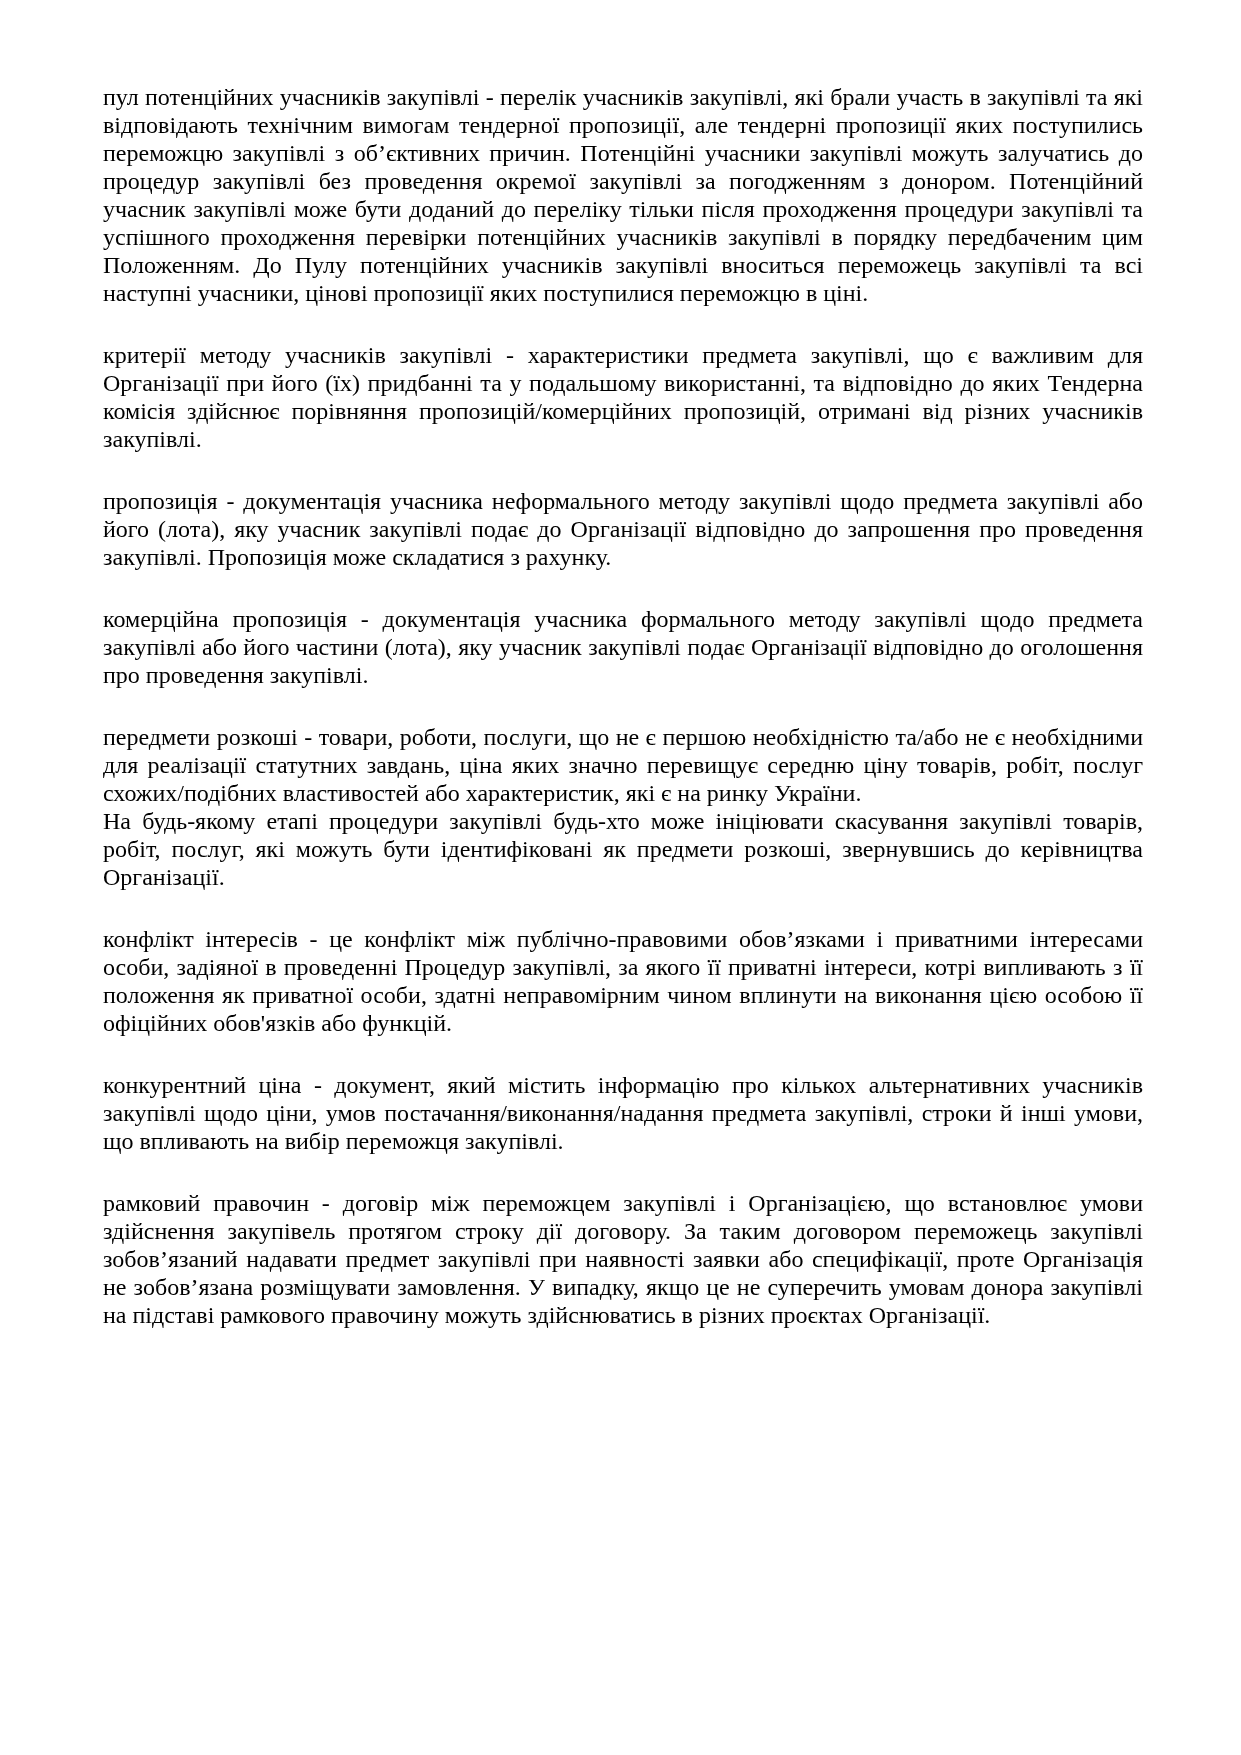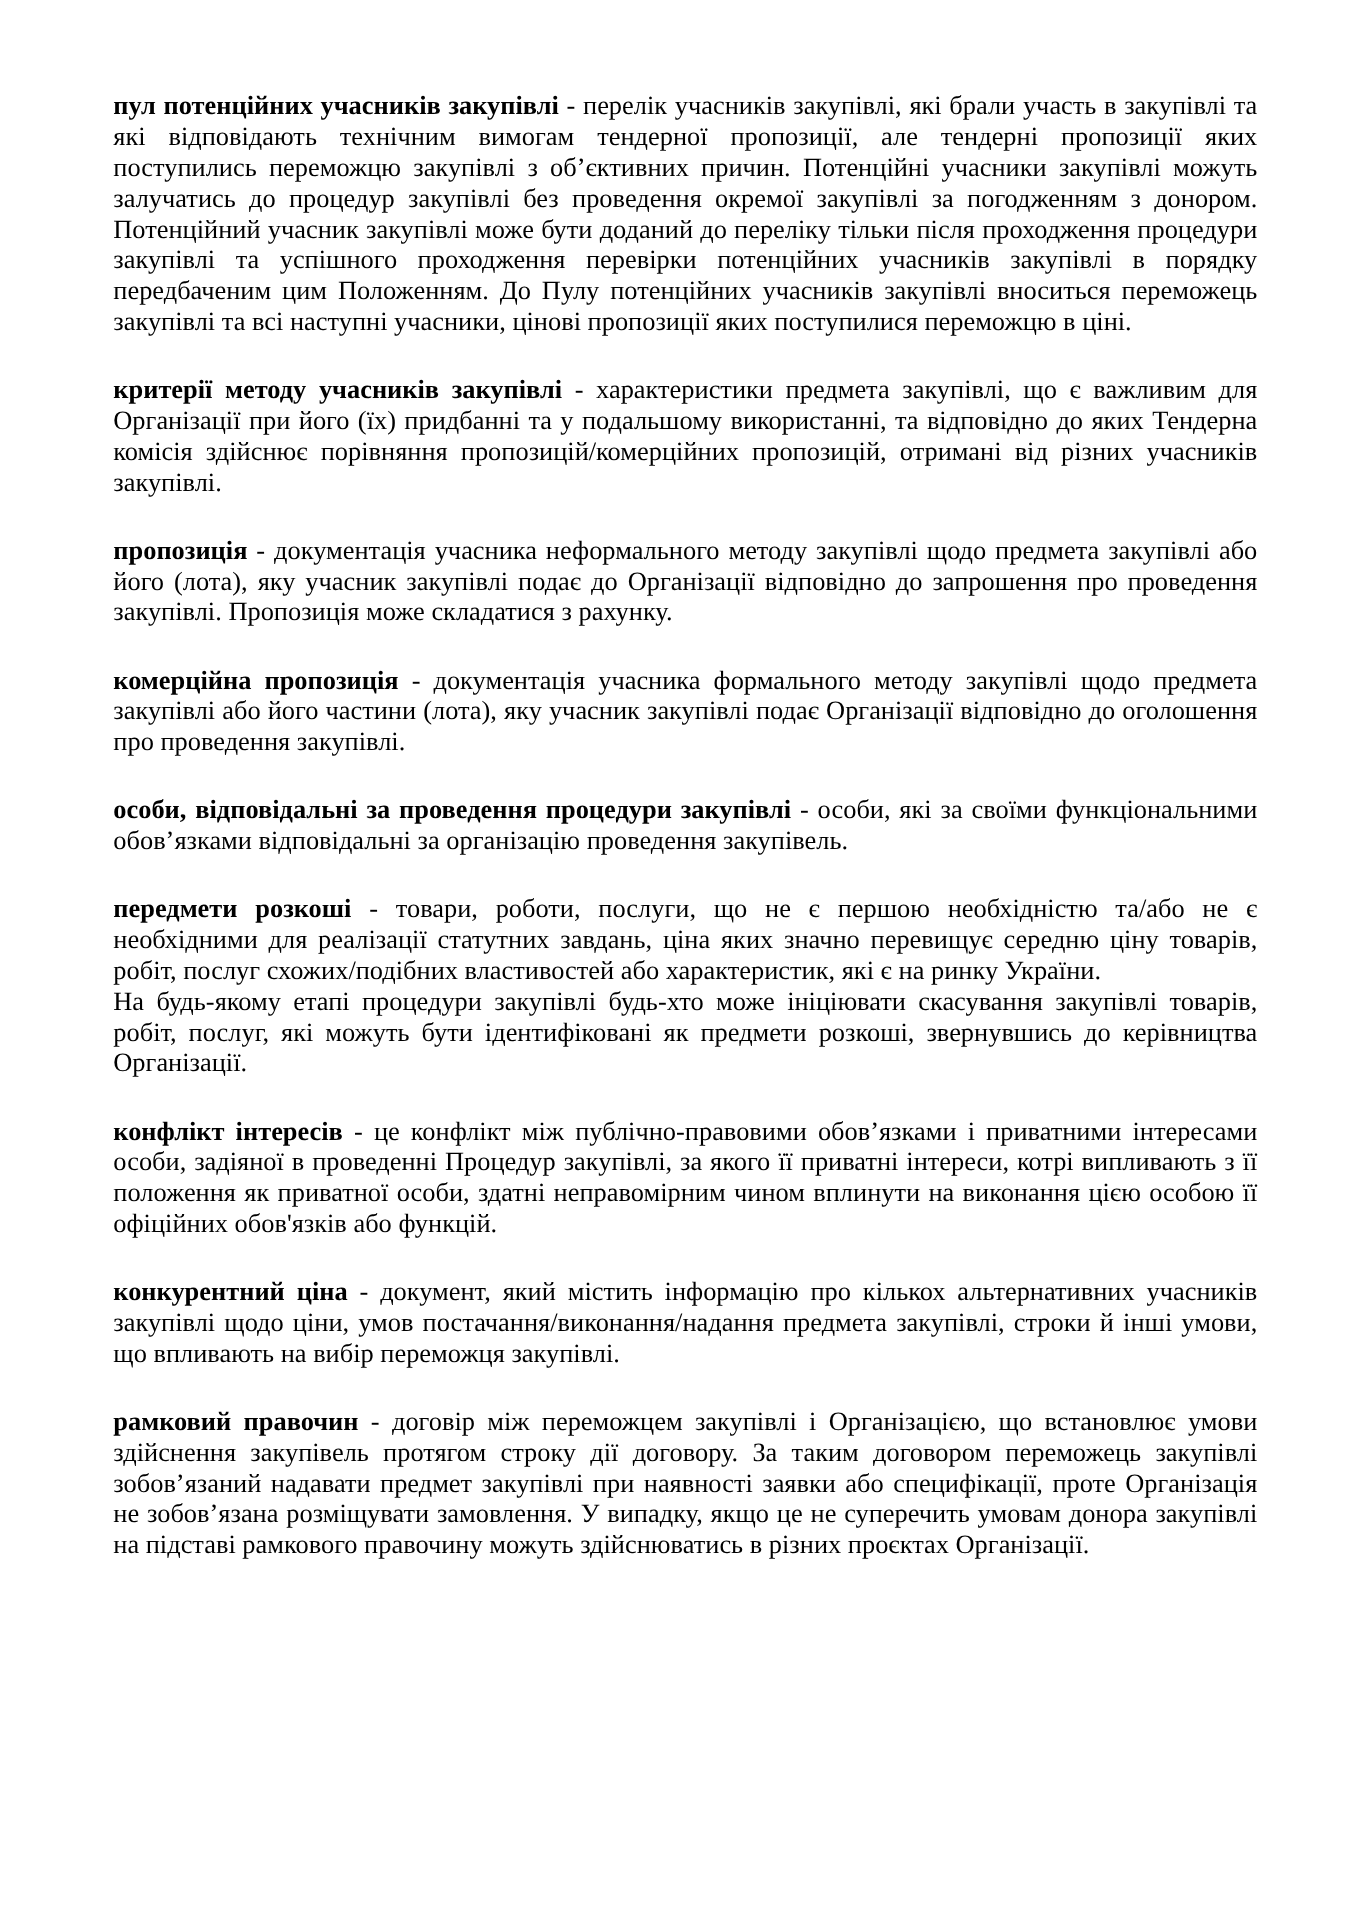--- a/index.html
+++ b/index.html
@@ -23,41 +23,40 @@
   }
   .definitions {
     width: 100%;
   }
   p.para {
     margin: 0 0 34px 0;
     padding: 0;
     text-align: justify;
   }
   .term {
-    font-weight: bold;
+    font-weight: normal;
   }
   .extra {
     display: block;
     text-align: justify;
   }
 </style>
 </head>
 <body>
 
 <div class="page">
   <div class="definitions">
   <p class="para"><span class="term">пул потенційних учасників закупівлі</span><span class="sep"> - </span><span>перелік учасників закупівлі, які брали участь в закупівлі та які відповідають технічним вимогам тендерної пропозиції, але тендерні пропозиції яких поступились переможцю закупівлі з об’єктивних причин. Потенційні учасники закупівлі можуть залучатись до процедур закупівлі без проведення окремої закупівлі за погодженням з донором. Потенційний учасник закупівлі може бути доданий до переліку тільки після проходження процедури закупівлі та успішного проходження перевірки потенційних учасників закупівлі в порядку передбаченим цим Положенням. До Пулу потенційних учасників закупівлі вноситься переможець закупівлі та всі наступні учасники, цінові пропозиції яких поступилися переможцю в ціні.</span></p>
 
   <p class="para"><span class="term">критерії методу учасників закупівлі</span><span class="sep"> - </span><span>характеристики предмета закупівлі, що є важливим для Організації при його (їх) придбанні та у подальшому використанні, та відповідно до яких Тендерна комісія здійснює порівняння пропозицій/комерційних пропозицій, отримані від різних учасників закупівлі.</span></p>
 
   <p class="para"><span class="term">пропозиція</span><span class="sep"> - </span><span>документація учасника неформального методу закупівлі щодо предмета закупівлі або його (лота), яку учасник закупівлі подає до Організації відповідно до запрошення про проведення закупівлі. Пропозиція може складатися з рахунку.</span></p>
 
   <p class="para"><span class="term">комерційна пропозиція</span><span class="sep"> - </span><span>документація учасника формального методу закупівлі щодо предмета закупівлі або його частини (лота), яку учасник закупівлі подає Організації відповідно до оголошення про проведення закупівлі.</span></p>
 
-  <p class="para"><span class="term">особи, відповідальні за проведення процедури закупівлі</span><span class="sep"> - </span><span>особи, які за своїми функціональними обов’язками відповідальні за організацію проведення закупівель.</span></p>
 
 
   <p class="para"><span class="term">передмети розкоші</span><span class="sep"> - </span><span>товари, роботи, послуги, що не є першою необхідністю та/або не є необхідними для реалізації статутних завдань, ціна яких значно перевищує середню ціну товарів, робіт, послуг схожих/подібних властивостей або характеристик, які є на ринку України.</span><span class="extra">На будь-якому етапі процедури закупівлі будь-хто може ініціювати скасування закупівлі товарів, робіт, послуг, які можуть бути ідентифіковані як предмети розкоші, звернувшись до керівництва Організації.</span></p>
 
   <p class="para"><span class="term">конфлікт інтересів</span><span class="sep"> - </span><span>це конфлікт між публічно-правовими обов’язками і приватними інтересами особи, задіяної в проведенні Процедур закупівлі, за якого її приватні інтереси, котрі випливають з її положення як приватної особи, здатні неправомірним чином вплинути на виконання цією особою її офіційних обов'язків або функцій.</span></p>
 
   <p class="para"><span class="term">конкурентний ціна</span><span class="sep"> - </span><span>документ, який містить інформацію про кількох альтернативних учасників закупівлі щодо ціни, умов постачання/виконання/надання предмета закупівлі, строки й інші умови, що впливають на вибір переможця закупівлі.</span></p>
 
   <p class="para"><span class="term">рамковий правочин</span><span class="sep"> - </span><span>договір між переможцем закупівлі і Організацією, що встановлює умови здійснення закупівель протягом строку дії договору. За таким договором переможець закупівлі зобов’язаний надавати предмет закупівлі при наявності заявки або специфікації, проте Організація не зобов’язана розміщувати замовлення. У випадку, якщо це не суперечить умовам донора закупівлі на підставі рамкового правочину можуть здійснюватись в різних проєктах Організації.</span></p>
 </div>

